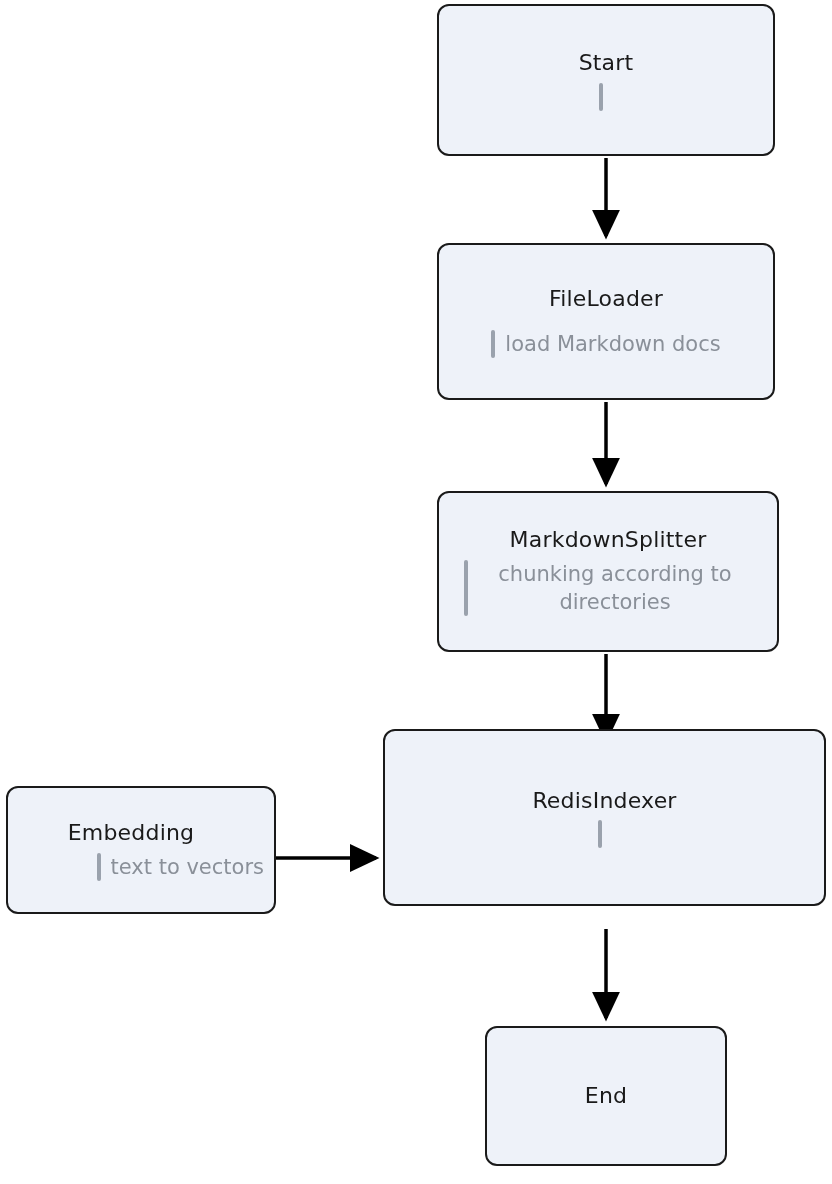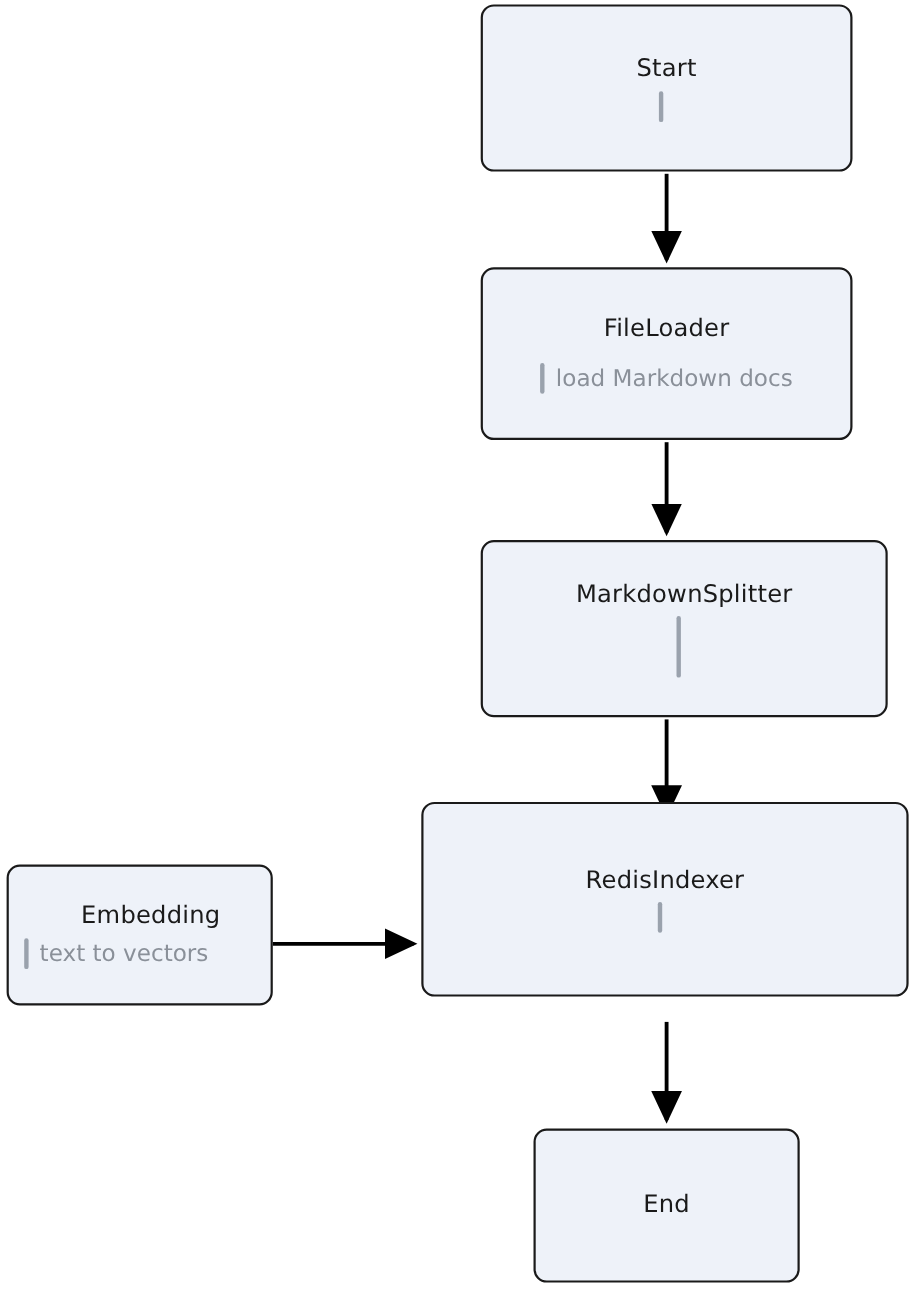--- a/index.html
+++ b/index.html
@@ -95,35 +95,36 @@
   </div>
 
   <div class="node" style="left:437px; top:243px; width:338px; height:157px;gap:12px;">
     <div class="node-title">FileLoader</div>
     <div class="sub-row">
       <div class="sub-bar" style="height:28px;"></div>
       <div class="node-sub">load Markdown docs</div>
     </div>
   </div>
 
-  <div class="node" style="left:437px; top:491px; width:370px; height:161px;">
+  <div class="node" style="left:437px; top:491px; width:342px; height:161px;">
     <div class="node-title">MarkdownSplitter</div>
     <div class="sub-row">
       <div class="sub-bar" style="height:56px;"></div>
+      <div class="node-sub" style="max-width:275px;">chunking according to directories</div>
     </div>
   </div>
 
   <div class="node" style="left:383px; top:729px; width:443px; height:177px;">
     <div class="node-title">RedisIndexer</div>
     <div class="sub-row">
       <div class="sub-bar" style="height:28px;"></div>
     </div>
   </div>
 
-  <div class="node" style="left:6px; top:786px; width:242px; height:128px; align-items:flex-start;">
+  <div class="node" style="left:6px; top:786px; width:270px; height:128px; align-items:flex-end;">
     <div class="node-title" style="width:100%; text-align:center;">Embedding</div>
     <div class="sub-row" style="padding-left:14px;">
       <div class="sub-bar" style="height:28px;"></div>
       <div class="node-sub">text to vectors</div>
     </div>
   </div>
 
   <div class="node" style="left:485px; top:1026px; width:242px; height:140px;">
     <div class="node-title">End</div>
   </div>

